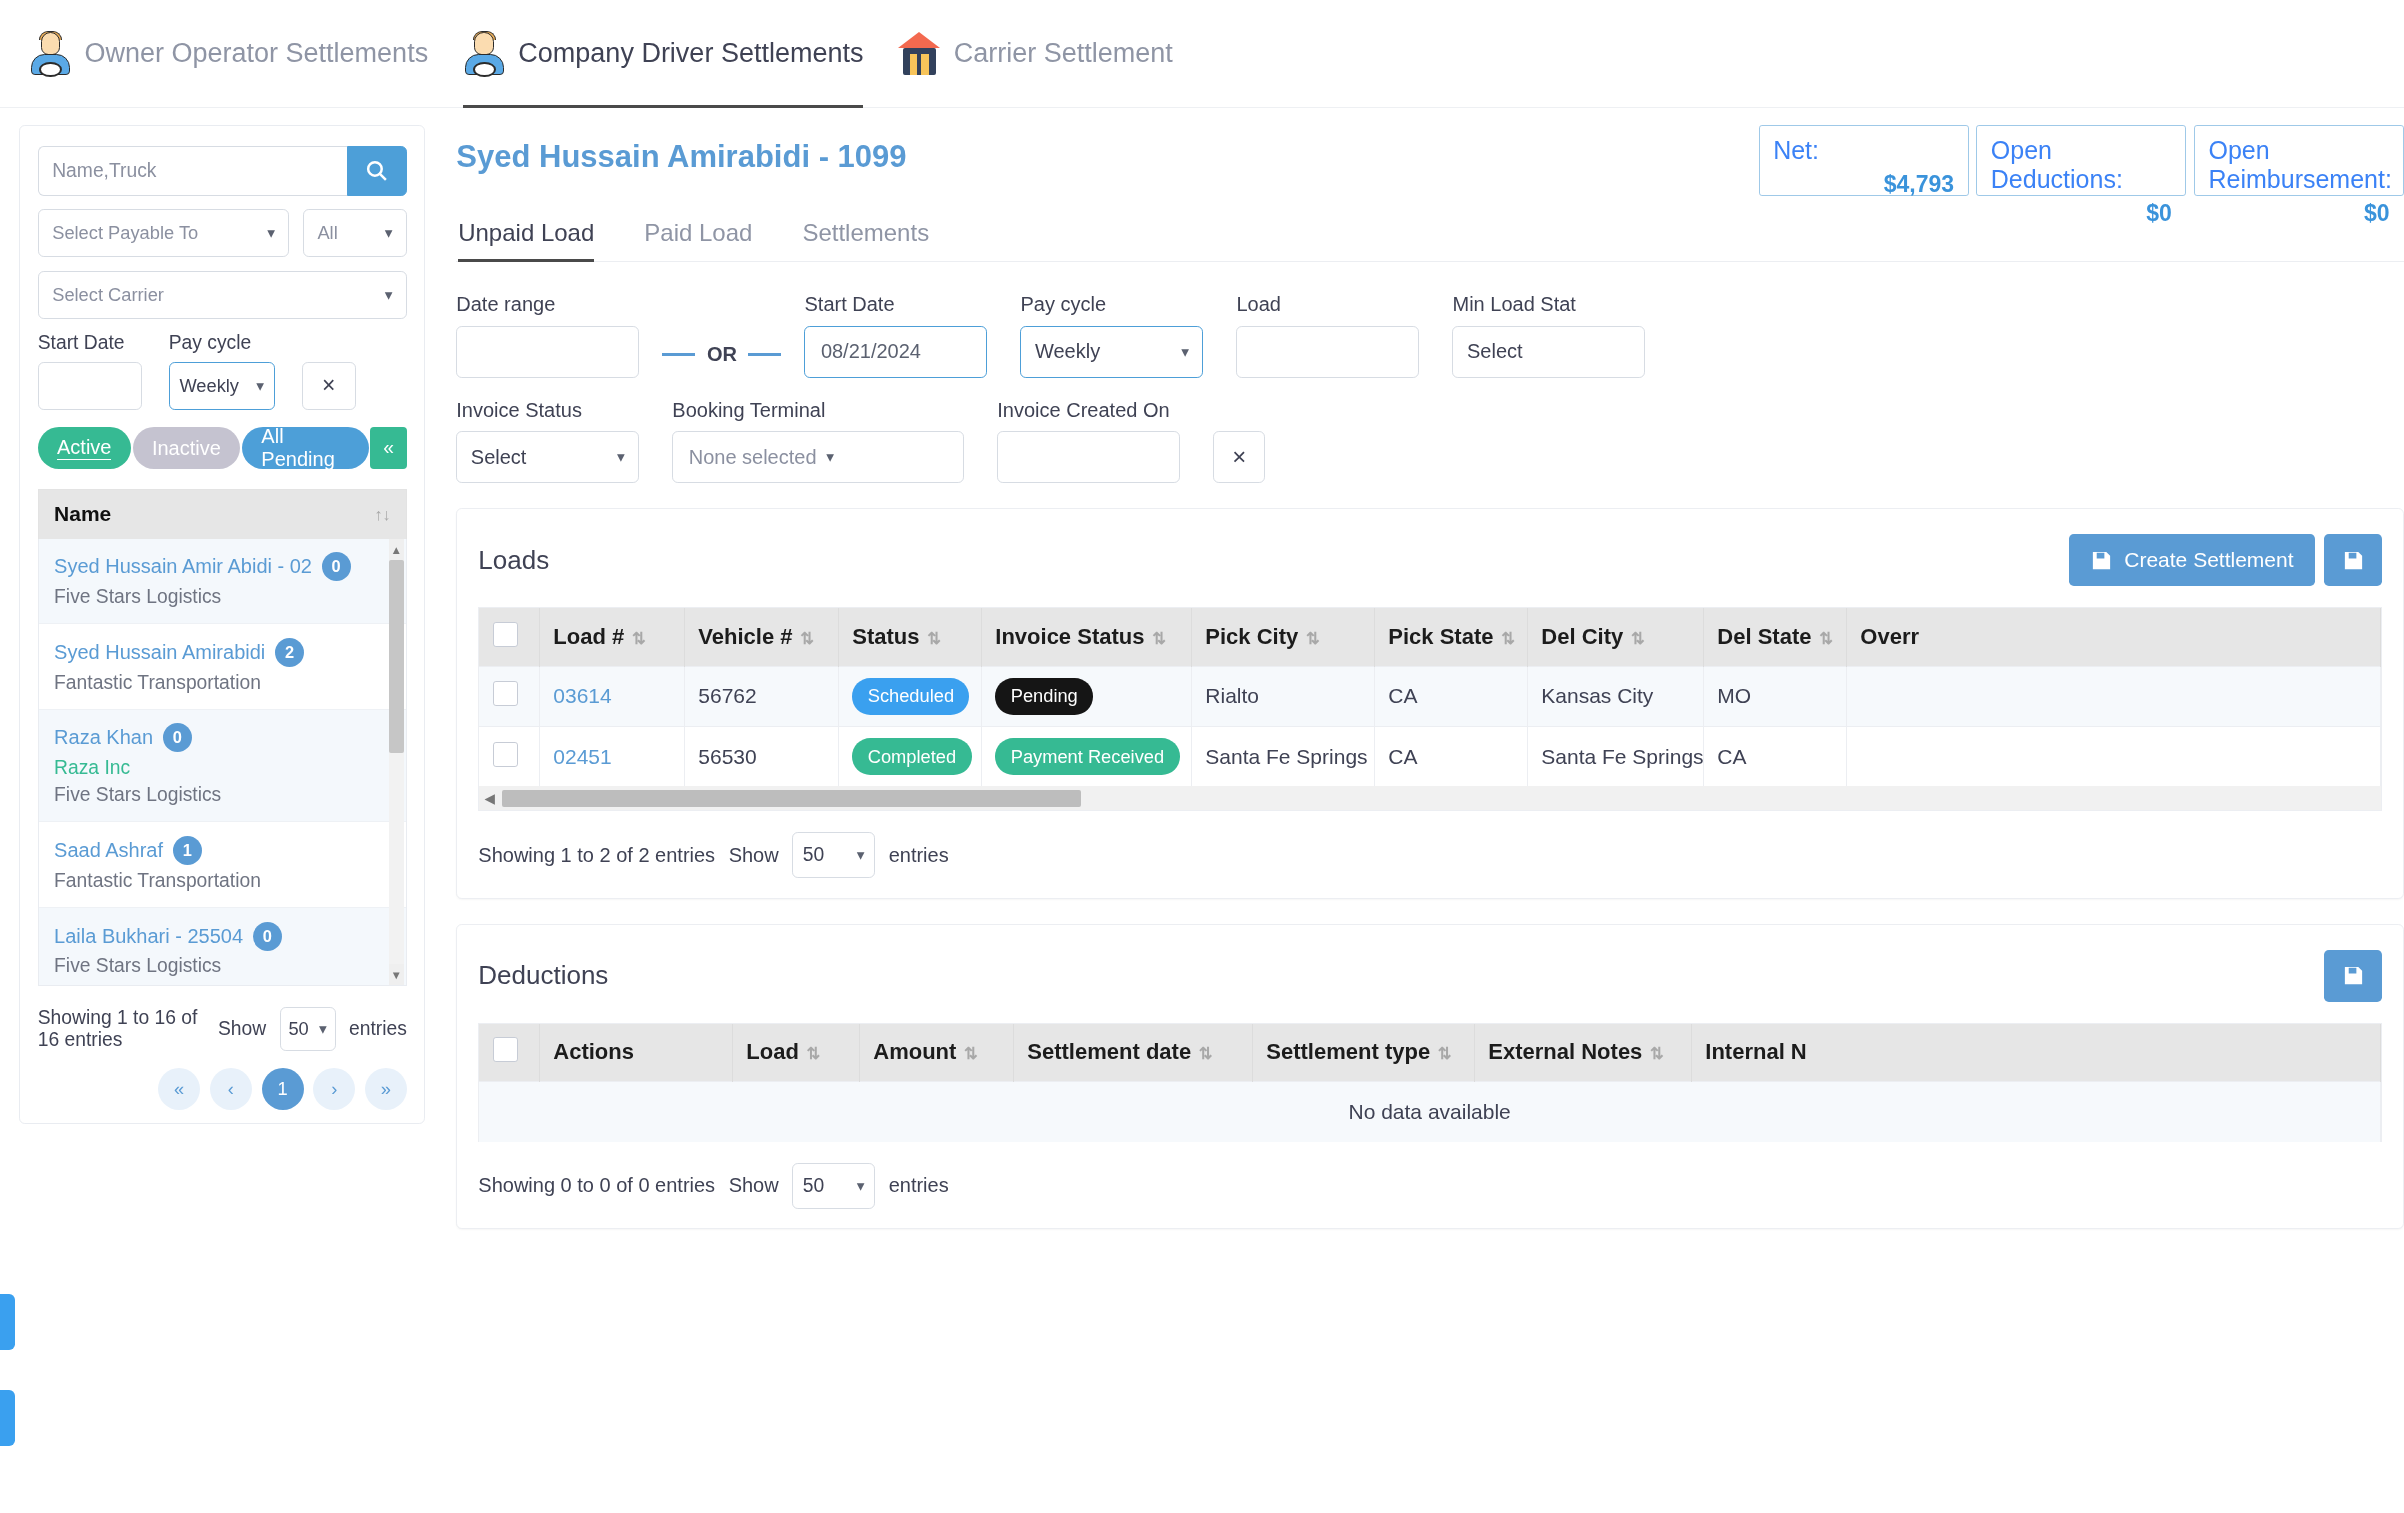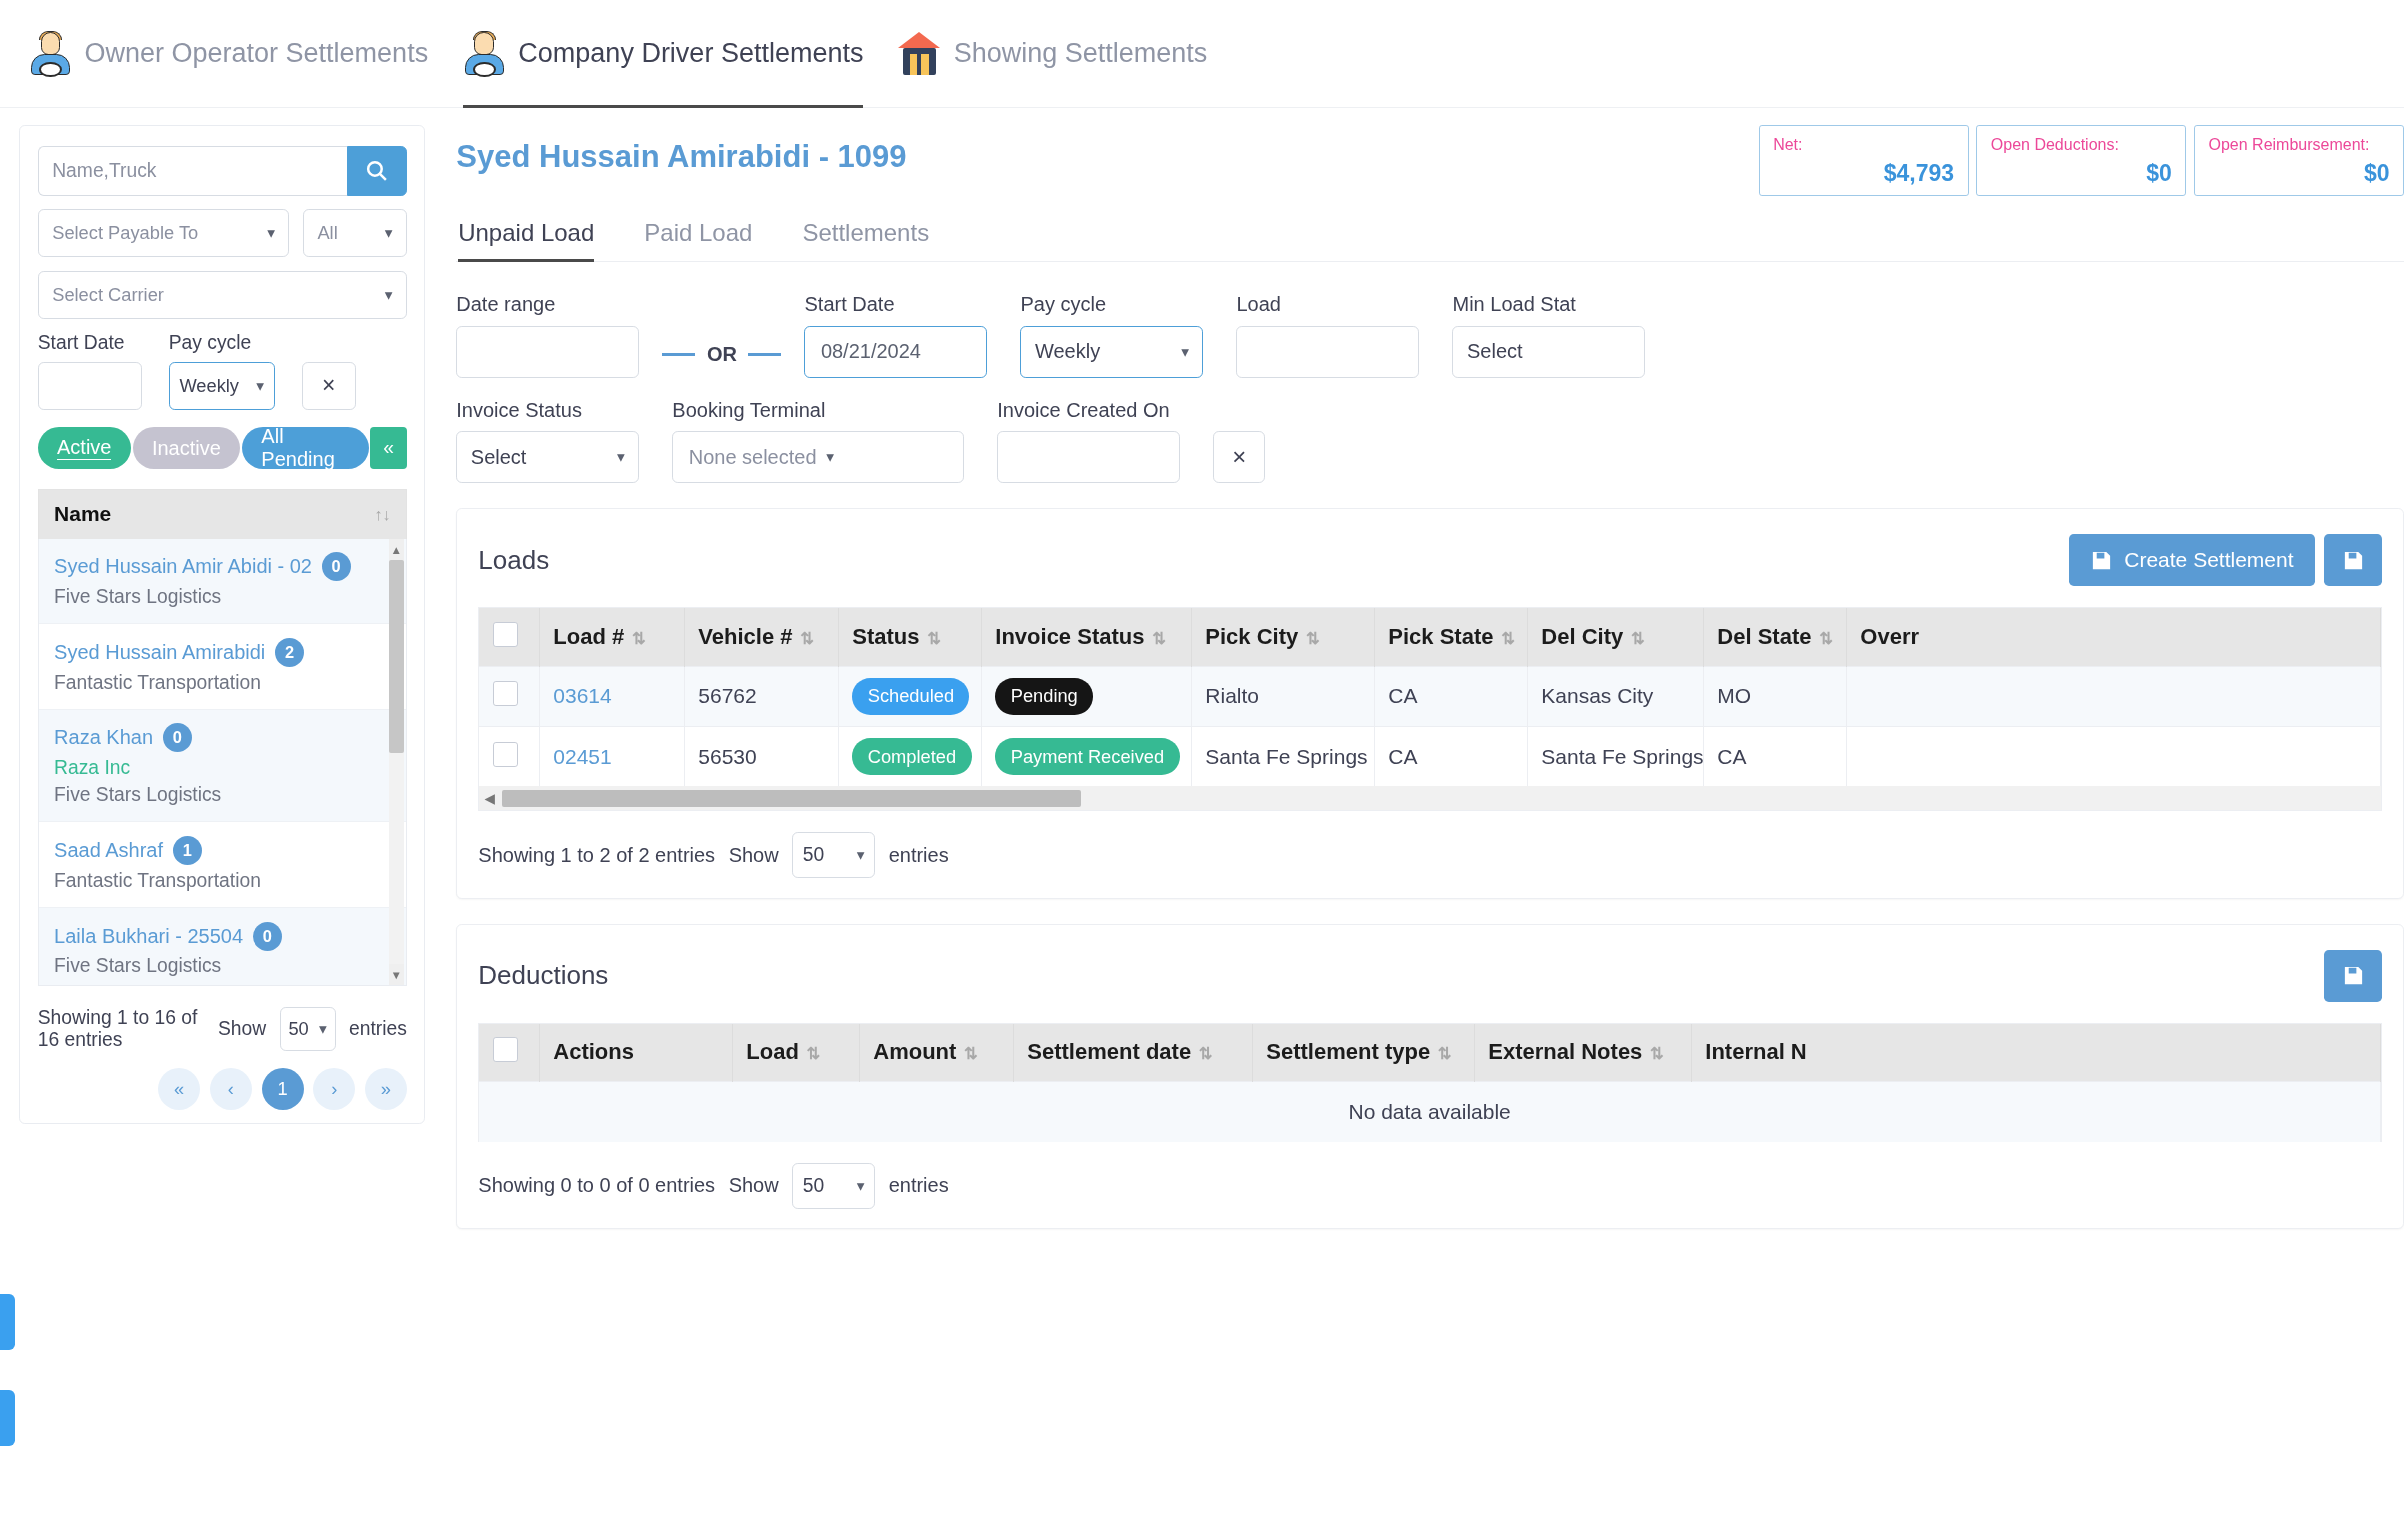--- a/index.html
+++ b/index.html
@@ -237,21 +237,21 @@
     font-size: 31px; font-weight:bold; color:#5a9bd4;
     margin-top: 13.5px; white-space:nowrap;
   }
   .stats { display:flex; gap:7.7px; margin-left:auto; }
   .stat {
     width: 210px; height: 71px;
     border:1px solid #9fc9e8; border-radius:2.9px;
     padding: 9.7px 13.5px;
     background:#fff;
   }
-  .stat .k { font-size:16px; color:#ec4899; }
+  .stat .k { font-size:25px; color:#3b82f6; }
   .stat .v { font-size:23px; font-weight:bold; color:#3a93db; text-align:right; margin-top:5.8px; }
 
   .sub-tabs {
     display:flex; gap:50px; margin-top: 23px;
     border-bottom:1px solid #eceef2; padding-left:1.9px;
   }
   .sub-tab {
     font-size:24px; color:#8f95a5; padding-bottom:13.5px;
     cursor:pointer; position:relative;
   }
@@ -361,21 +361,21 @@
     </span>
     <span class="tab-label">Company Driver Settlements</span>
   </div>
   <div class="top-tab">
     <span class="tab-ico ico-house">
       <span class="roof"></span>
         <span class="base"></span>
         <span class="door"></span>
         <span class="door2"></span>
     </span>
-    <span class="tab-label">Showing Settlements</span>
+    <span class="tab-label">Carrier Settlement</span>
   </div>
 </div>
 
 <div class="page">
 
   <div class="left-panel">
 
     <div class="search-row">
       <input class="search-input" value="" placeholder="Name,Truck" style="">
       <div class="search-btn">

